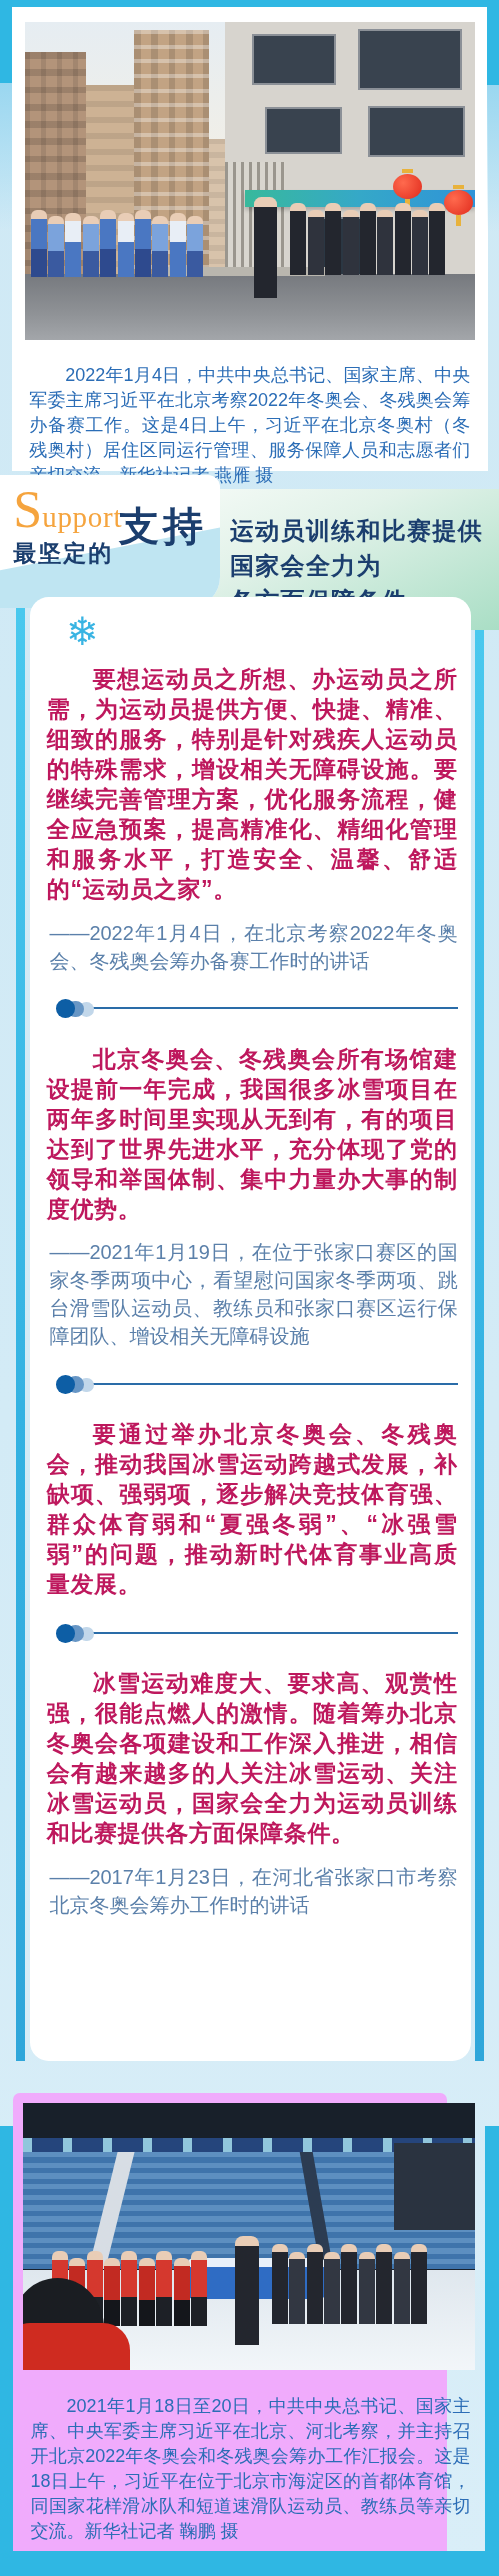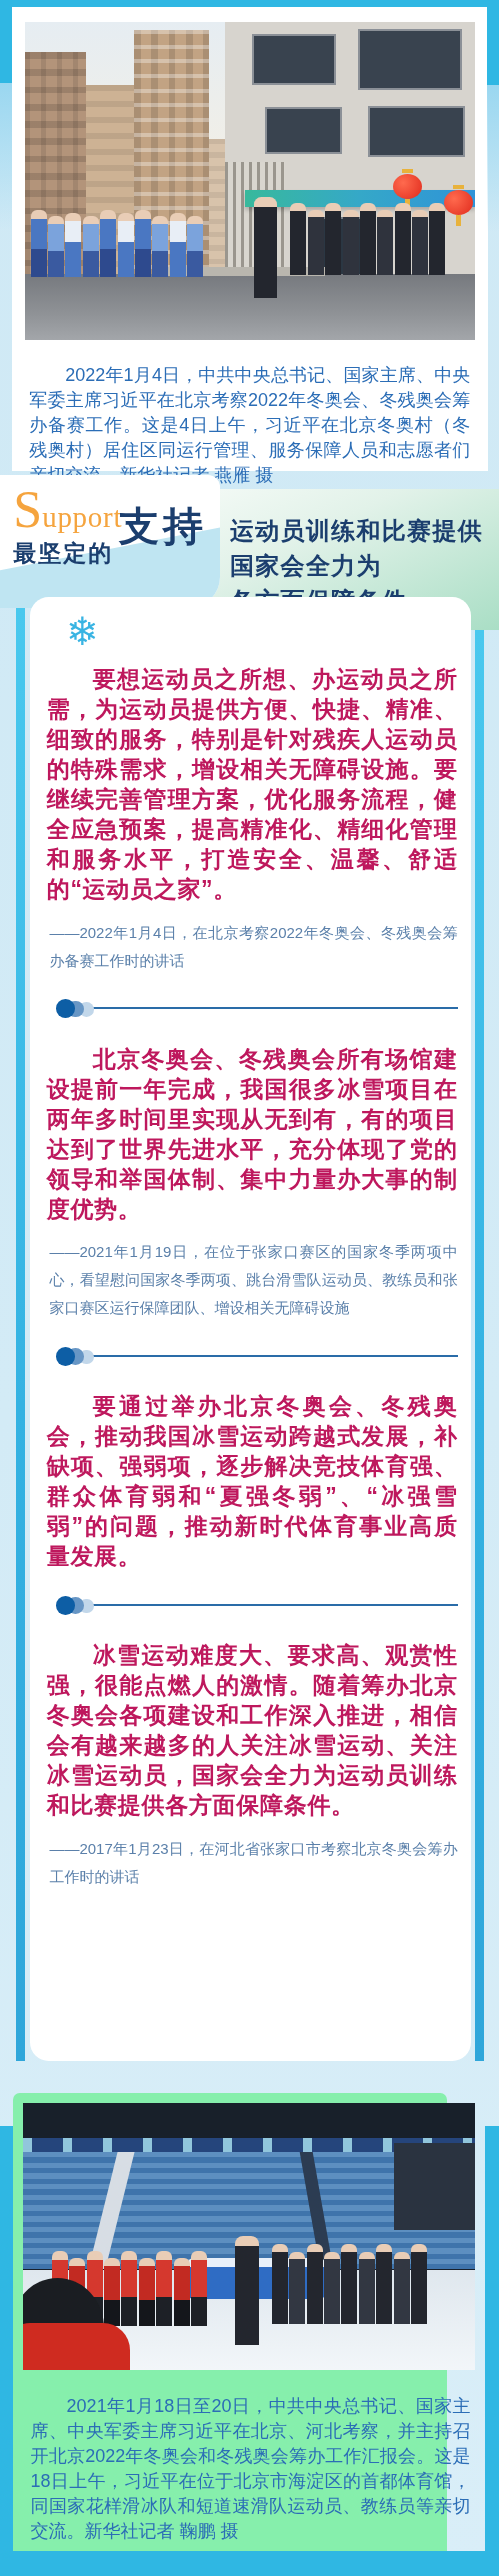--- a/index.html
+++ b/index.html
@@ -84,29 +84,29 @@
   .zh-main{position:absolute;left:119px;top:24px;color:#1b3e6e;font-size:40px;font-weight:800;letter-spacing:4px;}
 
   
   .bar{width:9.3px;background:linear-gradient(180deg,#49c8ee 0%,#34b2e2 55%,#2fa6da 100%);}
   .bar-left{left:16px;top:608px;height:1453px;}
   .bar-right{left:475px;top:630px;height:1431px;}
   .card-quotes{left:30px;top:597px;width:441px;height:1464px;background:#ffffff;border-radius:18.7px;overflow:hidden;}
   .snowflake{position:absolute;left:36px;top:14.7px;font-size:39px;line-height:39px;color:#39b4e3;}
   .quotes-body{position:absolute;left:16.7px;top:67px;width:411px;}
   .quote{color:#be185d;font-size:23px;font-weight:700;line-height:30px;letter-spacing:0.7px;text-align:justify;text-indent:2em;margin:0;}
-  .attr{color:#5b80aa;font-size:15px;line-height:28px;text-align:justify;margin:14.7px 0 0 2.7px;}
+  .attr{color:#5b80aa;font-size:20px;line-height:28px;text-align:justify;margin:14.7px 0 0 2.7px;}
   .divider{position:relative;height:20px;margin:24px 0 25px 9.3px;}
   .d-line{position:absolute;left:37px;top:8.7px;width:365px;height:2px;background:#2a6ca8;}
   .d-c1{position:absolute;left:0;top:0.7px;width:18.7px;height:18.7px;border-radius:50%;background:#0d5ea5;}
   .d-c2{position:absolute;left:11.3px;top:2px;width:16.7px;height:16.7px;border-radius:50%;background:#6796c5;}
   .d-c3{position:absolute;left:23px;top:3.3px;width:14.7px;height:14.7px;border-radius:50%;background:#c2d7ea;}
 
   
-  .card-bottom{left:13.3px;top:2093px;width:434px;height:459px;background:#86efac;border-radius:6.7px 6.7px 0 0;}
+  .card-bottom{left:13.3px;top:2093px;width:434px;height:459px;background:#f0abfc;border-radius:6.7px 6.7px 0 0;}
   .photo2{left:10px;top:10px;width:452px;height:267px;position:absolute;overflow:hidden;background:#18202a;}
   .banner{position:absolute;left:0;top:35px;width:452px;height:14.7px;background:#274a85;
      background-image:repeating-linear-gradient(90deg,#9fd8f0 0 9.3px,#274a8500 9.3px 40px);opacity:.9;}
   .seats{position:absolute;left:0;top:49px;width:452px;height:117px;
      background:repeating-linear-gradient(180deg,#5d8fc0 0 5.3px,#3f74ab 5.3px 10.7px);}
   .seats:before{content:"";position:absolute;left:80px;top:0;width:17.3px;height:117px;background:#d7dde4;transform:skewX(-14deg);}
   .seats:after{content:"";position:absolute;left:287px;top:0;width:13.3px;height:117px;background:#2c3c52;transform:skewX(10deg);}
   .ringwall{position:absolute;left:371px;top:40px;width:81px;height:87px;background:#2a3340;}
   .ice{position:absolute;left:0;top:167px;width:452px;height:100px;background:linear-gradient(180deg,#dfe7ee,#f2f6f9);}
   .barrier{position:absolute;left:165px;top:155px;width:137px;height:41px;border-radius:5.3px;

